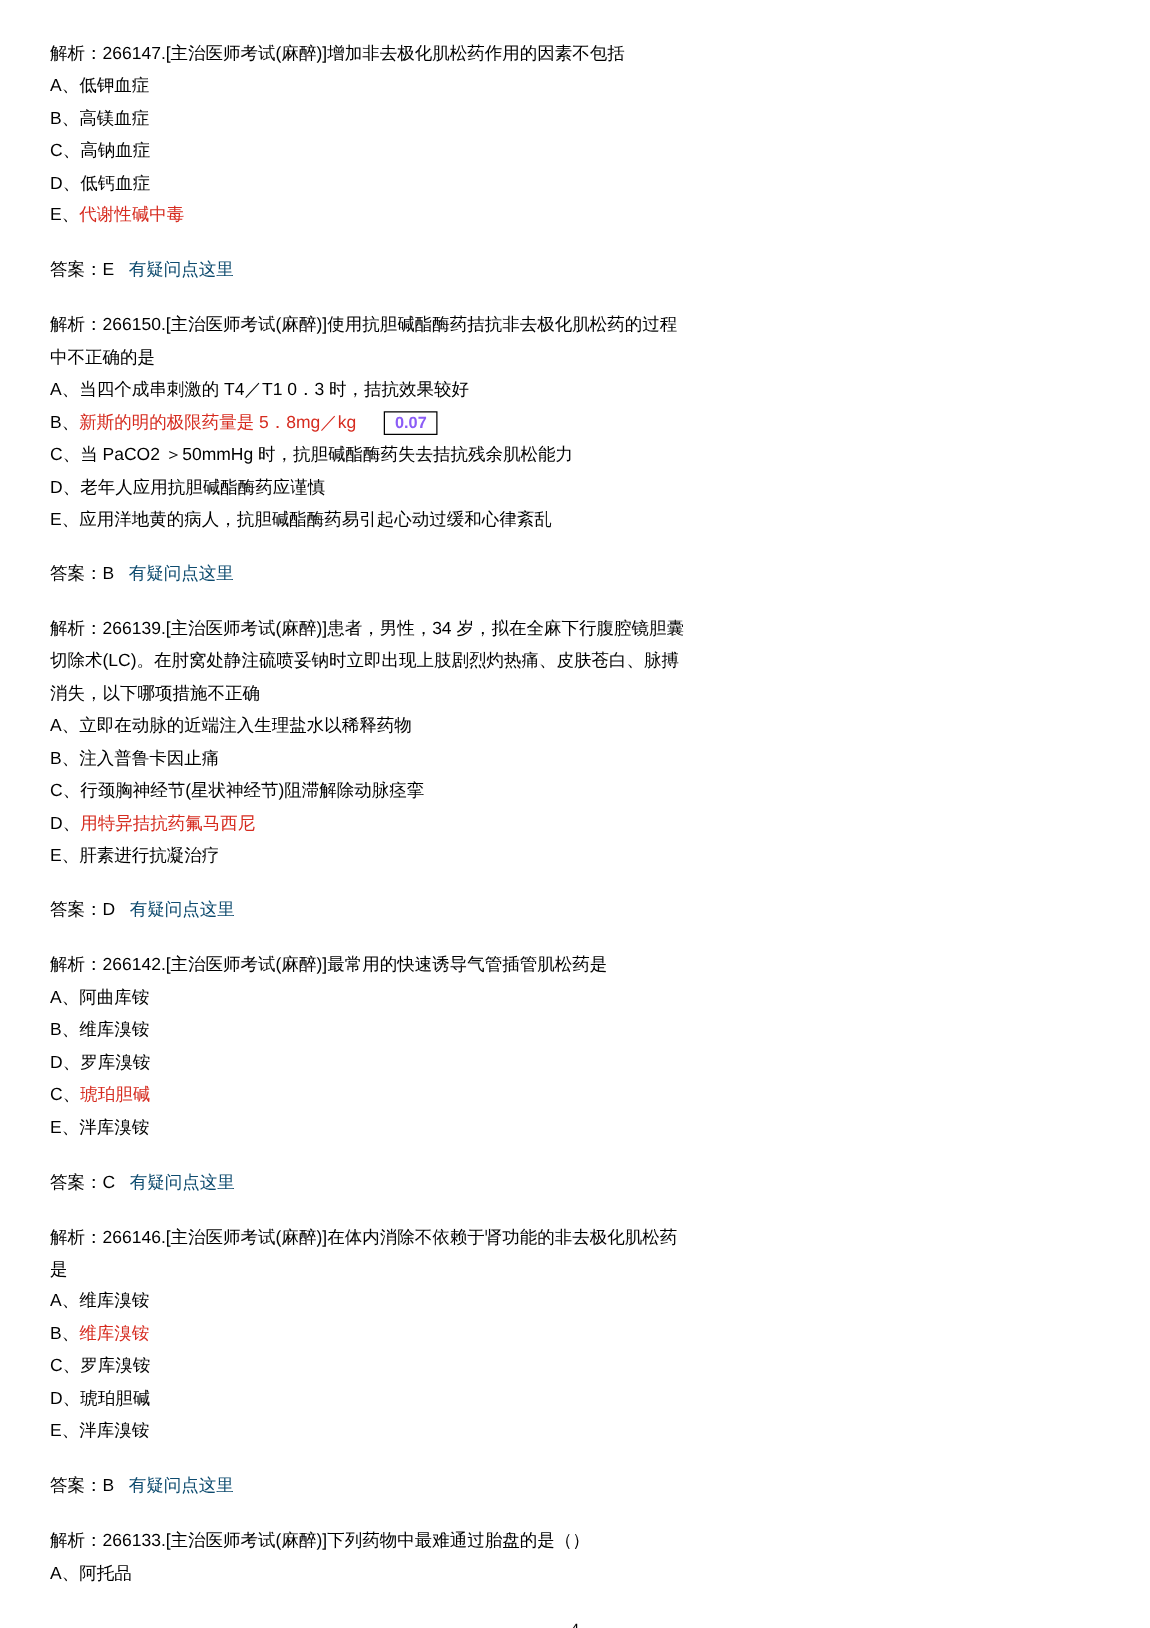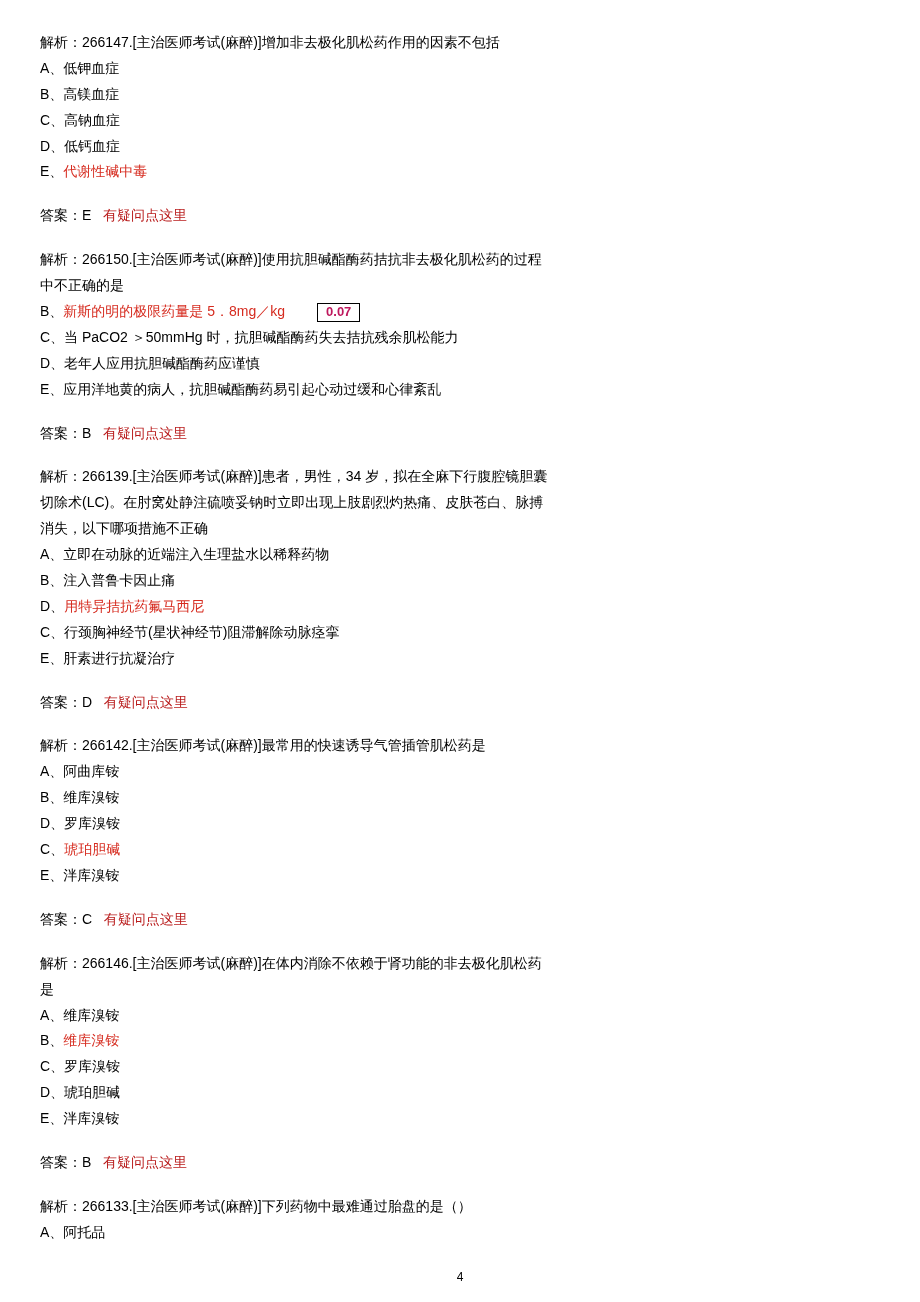--- a/index.html
+++ b/index.html
@@ -16,32 +16,32 @@
   .question-block {
     margin-bottom: 18px;
   }
   .line {
     color: #000;
   }
   .red {
     color: #d62b1f;
   }
   .green {
-    color: #b91c1c;
+    color: #0c4a6e;
   }
   .answer-line {
     margin-top: 18px;
   }
   .boxed {
     display: inline-block;
     border: 1px solid #000;
     padding: 0 8px;
-    color: #be185d;
+    color: #8b5cf6;
     font-weight: bold;
-    margin-left: 32px;
+    margin-left: 22px;
     line-height: 1.3;
     font-size: 13px;
   }
   .page-num {
     text-align: center;
     font-size: 12px;
     margin-top: 20px;
   }
   .stem {
     max-width: 510px;
@@ -58,36 +58,37 @@
   <div class="line">D、低钙血症</div>
   <div class="line"><span>E、</span><span class="red">代谢性碱中毒</span></div>
   <div class="line answer-line">
     <span>答案：E</span>&nbsp;&nbsp;
     <span class="green">有疑问点这里</span>
   </div>
 </div>
 
 <div class="question-block">
   <div class="line stem">解析：266150.[主治医师考试(麻醉)]使用抗胆碱酯酶药拮抗非去极化肌松药的过程中不正确的是</div>
+  <div class="line">A、当四个成串刺激的 T4／T1 0．3 时，拮抗效果较好</div>
   <div class="line"><span>B、</span><span class="red">新斯的明的极限药量是 5．8mg／kg</span><span class="boxed">0.07</span></div>
   <div class="line">C、当 PaCO2 ＞50mmHg 时，抗胆碱酯酶药失去拮抗残余肌松能力</div>
   <div class="line">D、老年人应用抗胆碱酯酶药应谨慎</div>
   <div class="line">E、应用洋地黄的病人，抗胆碱酯酶药易引起心动过缓和心律紊乱</div>
   <div class="line answer-line">
     <span>答案：B</span>&nbsp;&nbsp;
     <span class="green">有疑问点这里</span>
   </div>
 </div>
 
 <div class="question-block">
   <div class="line stem">解析：266139.[主治医师考试(麻醉)]患者，男性，34 岁，拟在全麻下行腹腔镜胆囊切除术(LC)。在肘窝处静注硫喷妥钠时立即出现上肢剧烈灼热痛、皮肤苍白、脉搏消失，以下哪项措施不正确</div>
   <div class="line">A、立即在动脉的近端注入生理盐水以稀释药物</div>
   <div class="line">B、注入普鲁卡因止痛</div>
+  <div class="line">C、行颈胸神经节(星状神经节)阻滞解除动脉痉挛</div>
   <div class="line"><span>D、</span><span class="red">用特异拮抗药氟马西尼</span></div>
-  <div class="line">C、行颈胸神经节(星状神经节)阻滞解除动脉痉挛</div>
   <div class="line">E、肝素进行抗凝治疗</div>
   <div class="line answer-line">
     <span>答案：D</span>&nbsp;&nbsp;
     <span class="green">有疑问点这里</span>
   </div>
 </div>
 
 <div class="question-block">
   <div class="line stem">解析：266142.[主治医师考试(麻醉)]最常用的快速诱导气管插管肌松药是</div>
   <div class="line">A、阿曲库铵</div>

